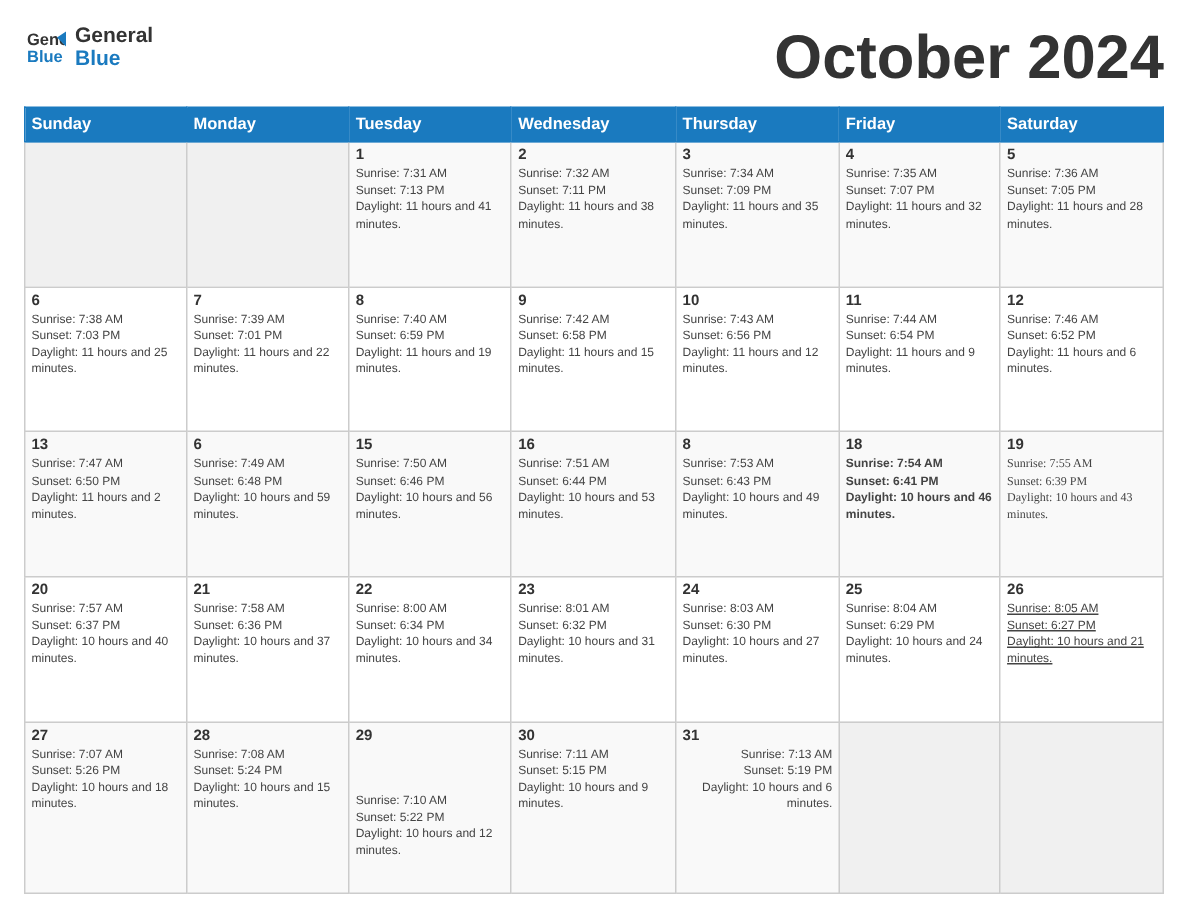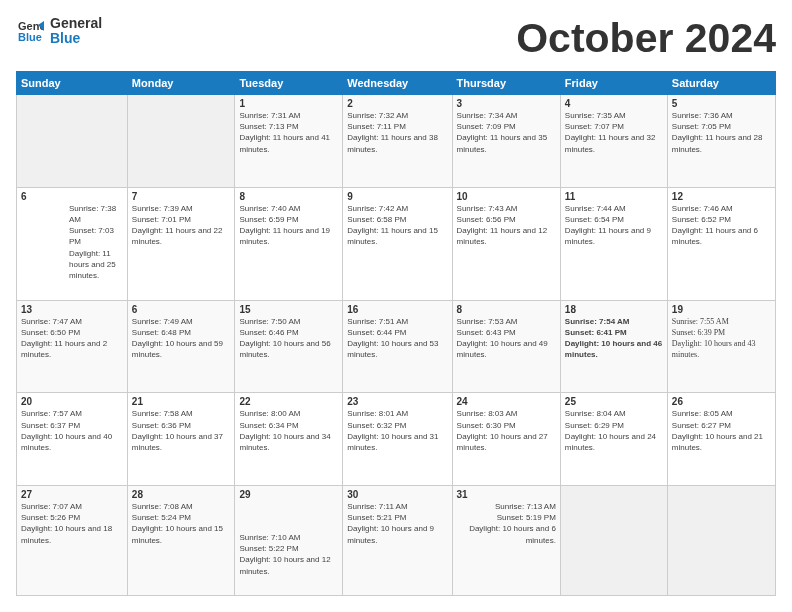--- a/index.html
+++ b/index.html
@@ -154,21 +154,21 @@
           <td>
             <span class="day-number">5</span>
             <div class="day-info" style="white-space: pre-line;">Sunrise: 7:36 AM
 Sunset: 7:05 PM
 Daylight: 11 hours and 28 minutes.</div>
           </td>
         </tr>
         <tr>
           <td>
             <span class="day-number">6</span>
-            <div class="day-info" style="white-space: pre-line; margin-left: 48px;">Sunrise: 7:38 AM
+            <div class="day-info" style="white-space: pre-line;">Sunrise: 7:38 AM
 Sunset: 7:03 PM
 Daylight: 11 hours and 25 minutes.</div>
           </td>
           <td>
             <span class="day-number">7</span>
             <div class="day-info" style="white-space: pre-line;">Sunrise: 7:39 AM
 Sunset: 7:01 PM
 Daylight: 11 hours and 22 minutes.</div>
           </td>
           <td>
@@ -278,21 +278,21 @@
 Daylight: 10 hours and 27 minutes.</div>
           </td>
           <td>
             <span class="day-number">25</span>
             <div class="day-info" style="white-space: pre-line;">Sunrise: 8:04 AM
 Sunset: 6:29 PM
 Daylight: 10 hours and 24 minutes.</div>
           </td>
           <td>
             <span class="day-number">26</span>
-            <div class="day-info" style="white-space: pre-line;">Sunrise: 8:05 AM
+            <div class="day-info" style="white-space: pre-line; text-decoration: underline;">Sunrise: 8:05 AM
 Sunset: 6:27 PM
 Daylight: 10 hours and 21 minutes.</div>
           </td>
         </tr>
         <tr>
           <td>
             <span class="day-number">27</span>
             <div class="day-info" style="white-space: pre-line;">Sunrise: 7:07 AM
 Sunset: 5:26 PM
 Daylight: 10 hours and 18 minutes.</div>
@@ -305,21 +305,21 @@
           </td>
           <td>
             <span class="day-number">29</span>
             <div class="day-info" style="white-space: pre-line; margin-top: 32px;">Sunrise: 7:10 AM
 Sunset: 5:22 PM
 Daylight: 10 hours and 12 minutes.</div>
           </td>
           <td>
             <span class="day-number">30</span>
             <div class="day-info" style="white-space: pre-line;">Sunrise: 7:11 AM
-Sunset: 5:21 PM
+Sunset: 5:15 PM
 Daylight: 10 hours and 9 minutes.</div>
           </td>
           <td>
             <span class="day-number">31</span>
             <div class="day-info" style="white-space: pre-line; text-align: right;">Sunrise: 7:13 AM
 Sunset: 5:19 PM
 Daylight: 10 hours and 6 minutes.</div>
           </td>
           <td class="empty-cell"></td>
           <td class="empty-cell"></td>

